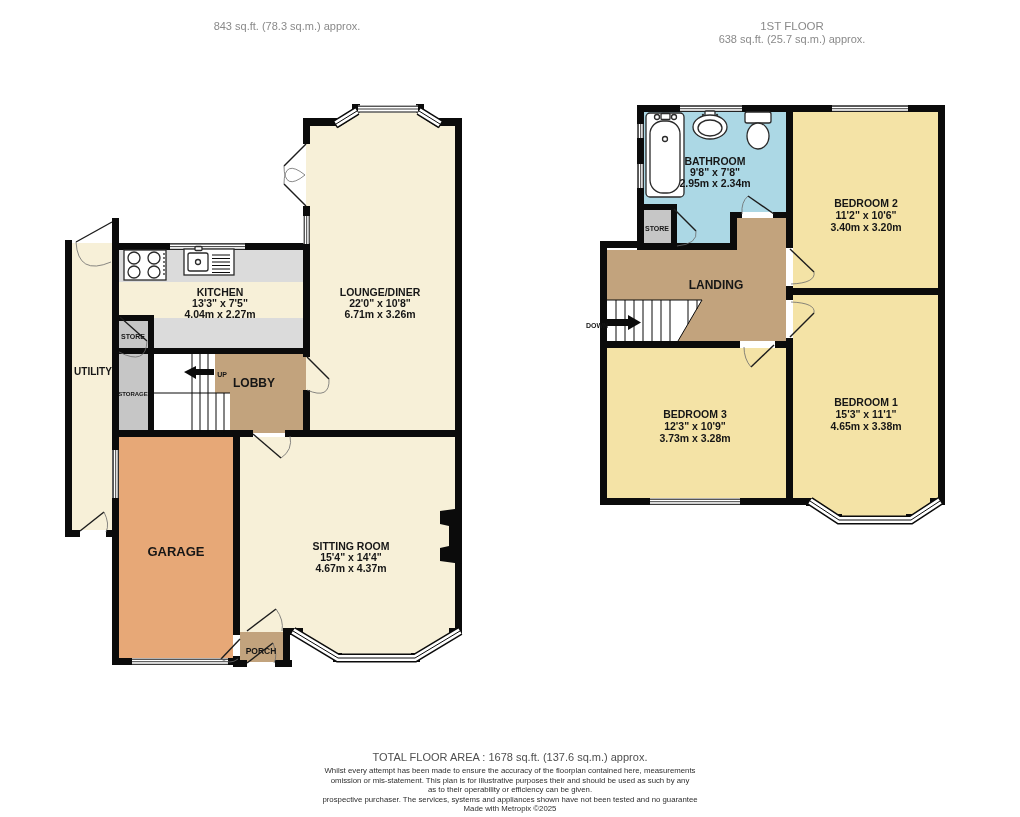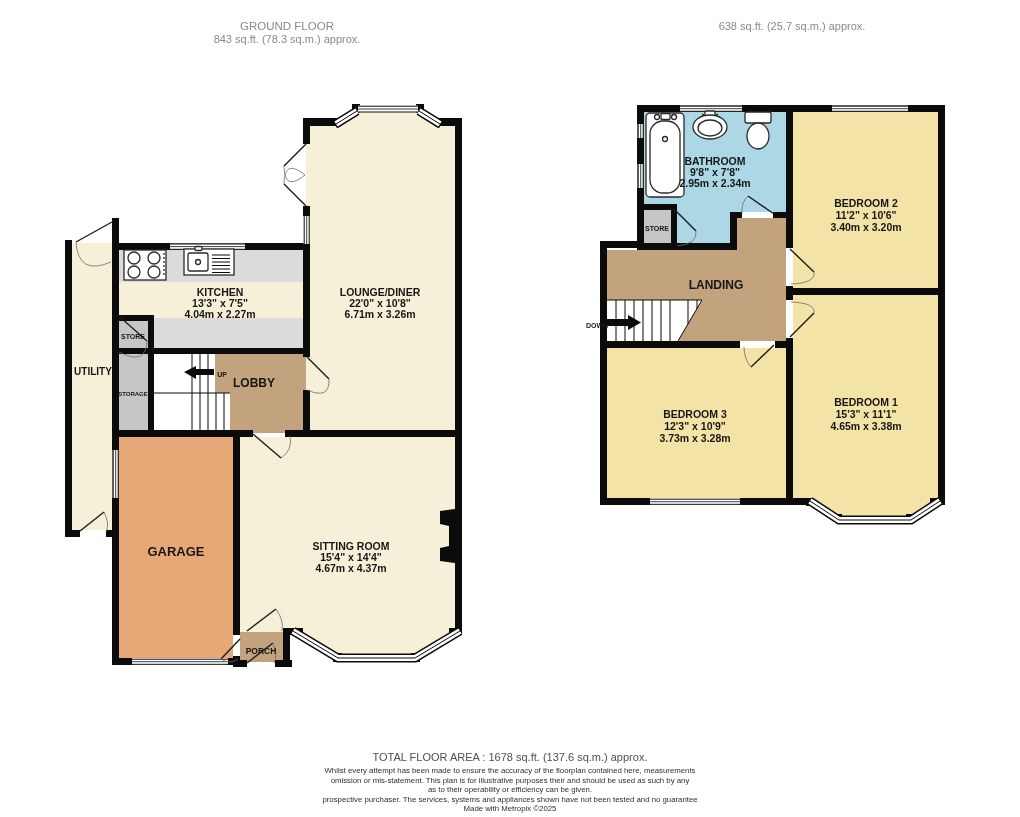--- a/index.html
+++ b/index.html
@@ -25,24 +25,24 @@
   .bw{stroke:#ffffff;stroke-width:6;fill:none;}
   .bk9{stroke:#0b0b0b;stroke-width:9;fill:none;}
   .bk1{stroke:#0b0b0b;stroke-width:1;fill:none;}
 </style>
 </head>
 <body>
 
 <div class="canvas">
 
   <div class="hdr" style="left:107px;top:20px;width:360px;">
-    <div class="t">GROUND FLOOR</div>
     <div class="a">843 sq.ft. (78.3 sq.m.) approx.</div>
   </div>
   <div class="hdr" style="left:612px;top:20px;width:360px;">
+    <div class="t">1ST FLOOR</div>
     <div class="a">638 sq.ft. (25.7 sq.m.) approx.</div>
   </div>
 
   <svg class="plan" width="1020" height="817" viewBox="0 0 1020 817">
 
     <g>
       <polygon fill="#F7F0D8" points="306,121 337,121 358,108 418,108 438,121 458,121 458,430 306,430"></polygon>
       <rect x="112" y="243" width="198" height="111" fill="#F7F0D8"></rect>
       <rect x="119" y="250" width="191" height="32" fill="#DBDBDB"></rect>
       <rect x="154" y="318" width="156" height="30" fill="#DBDBDB"></rect>

